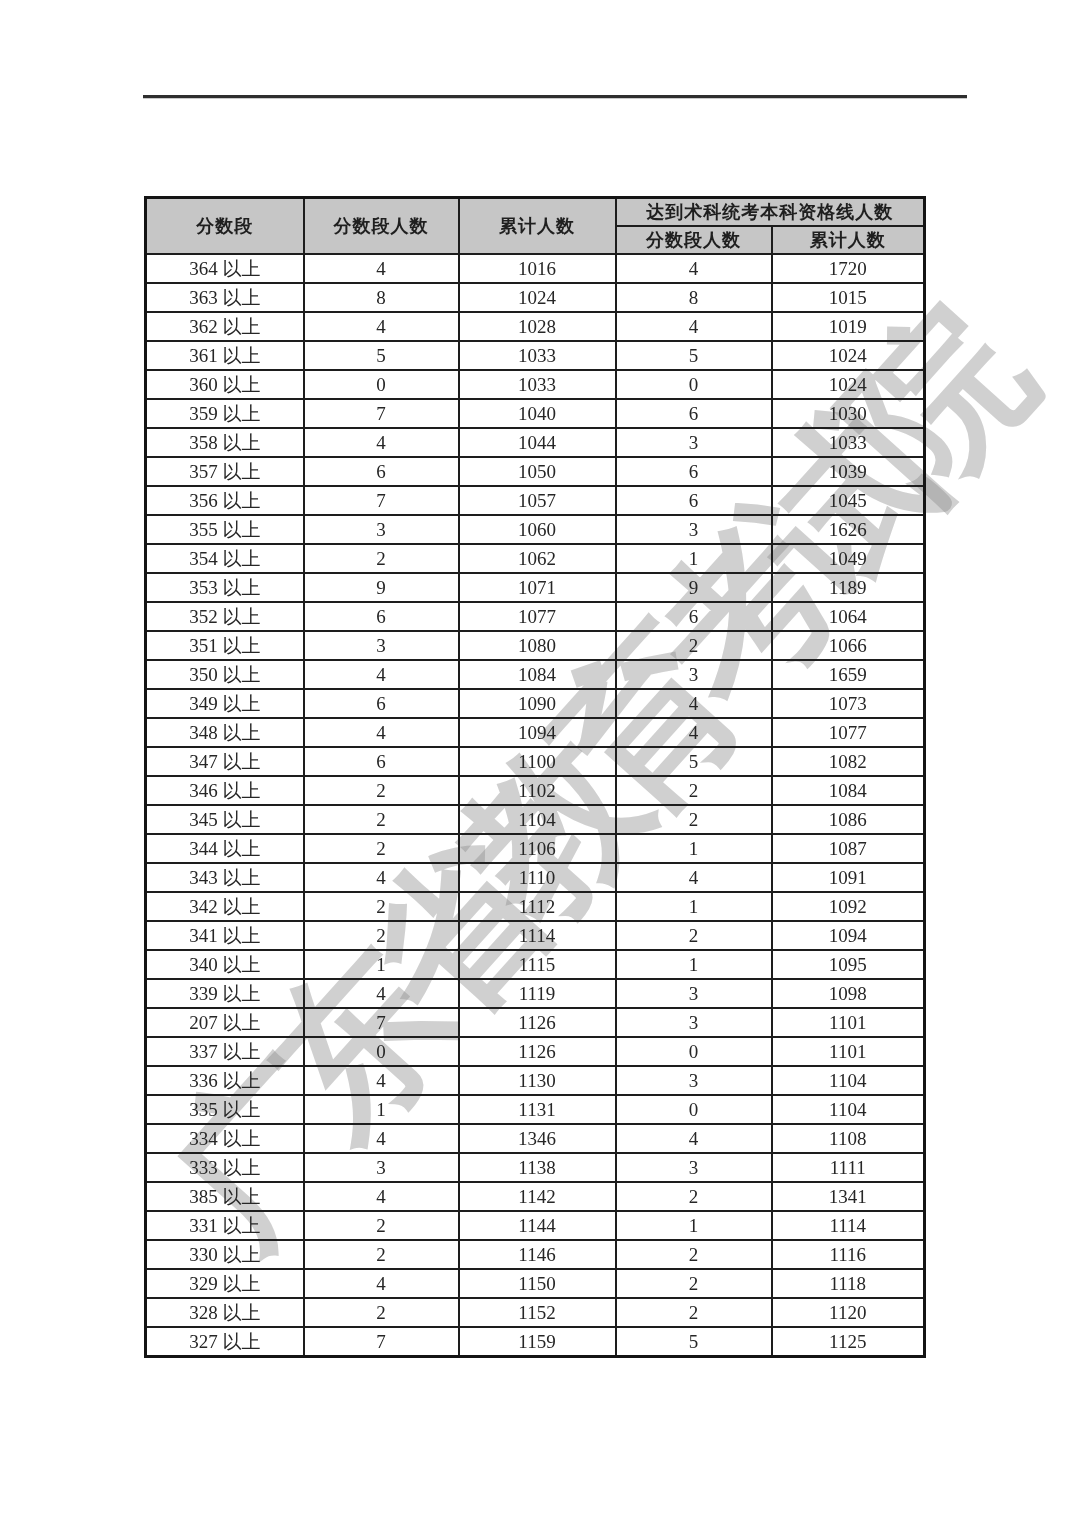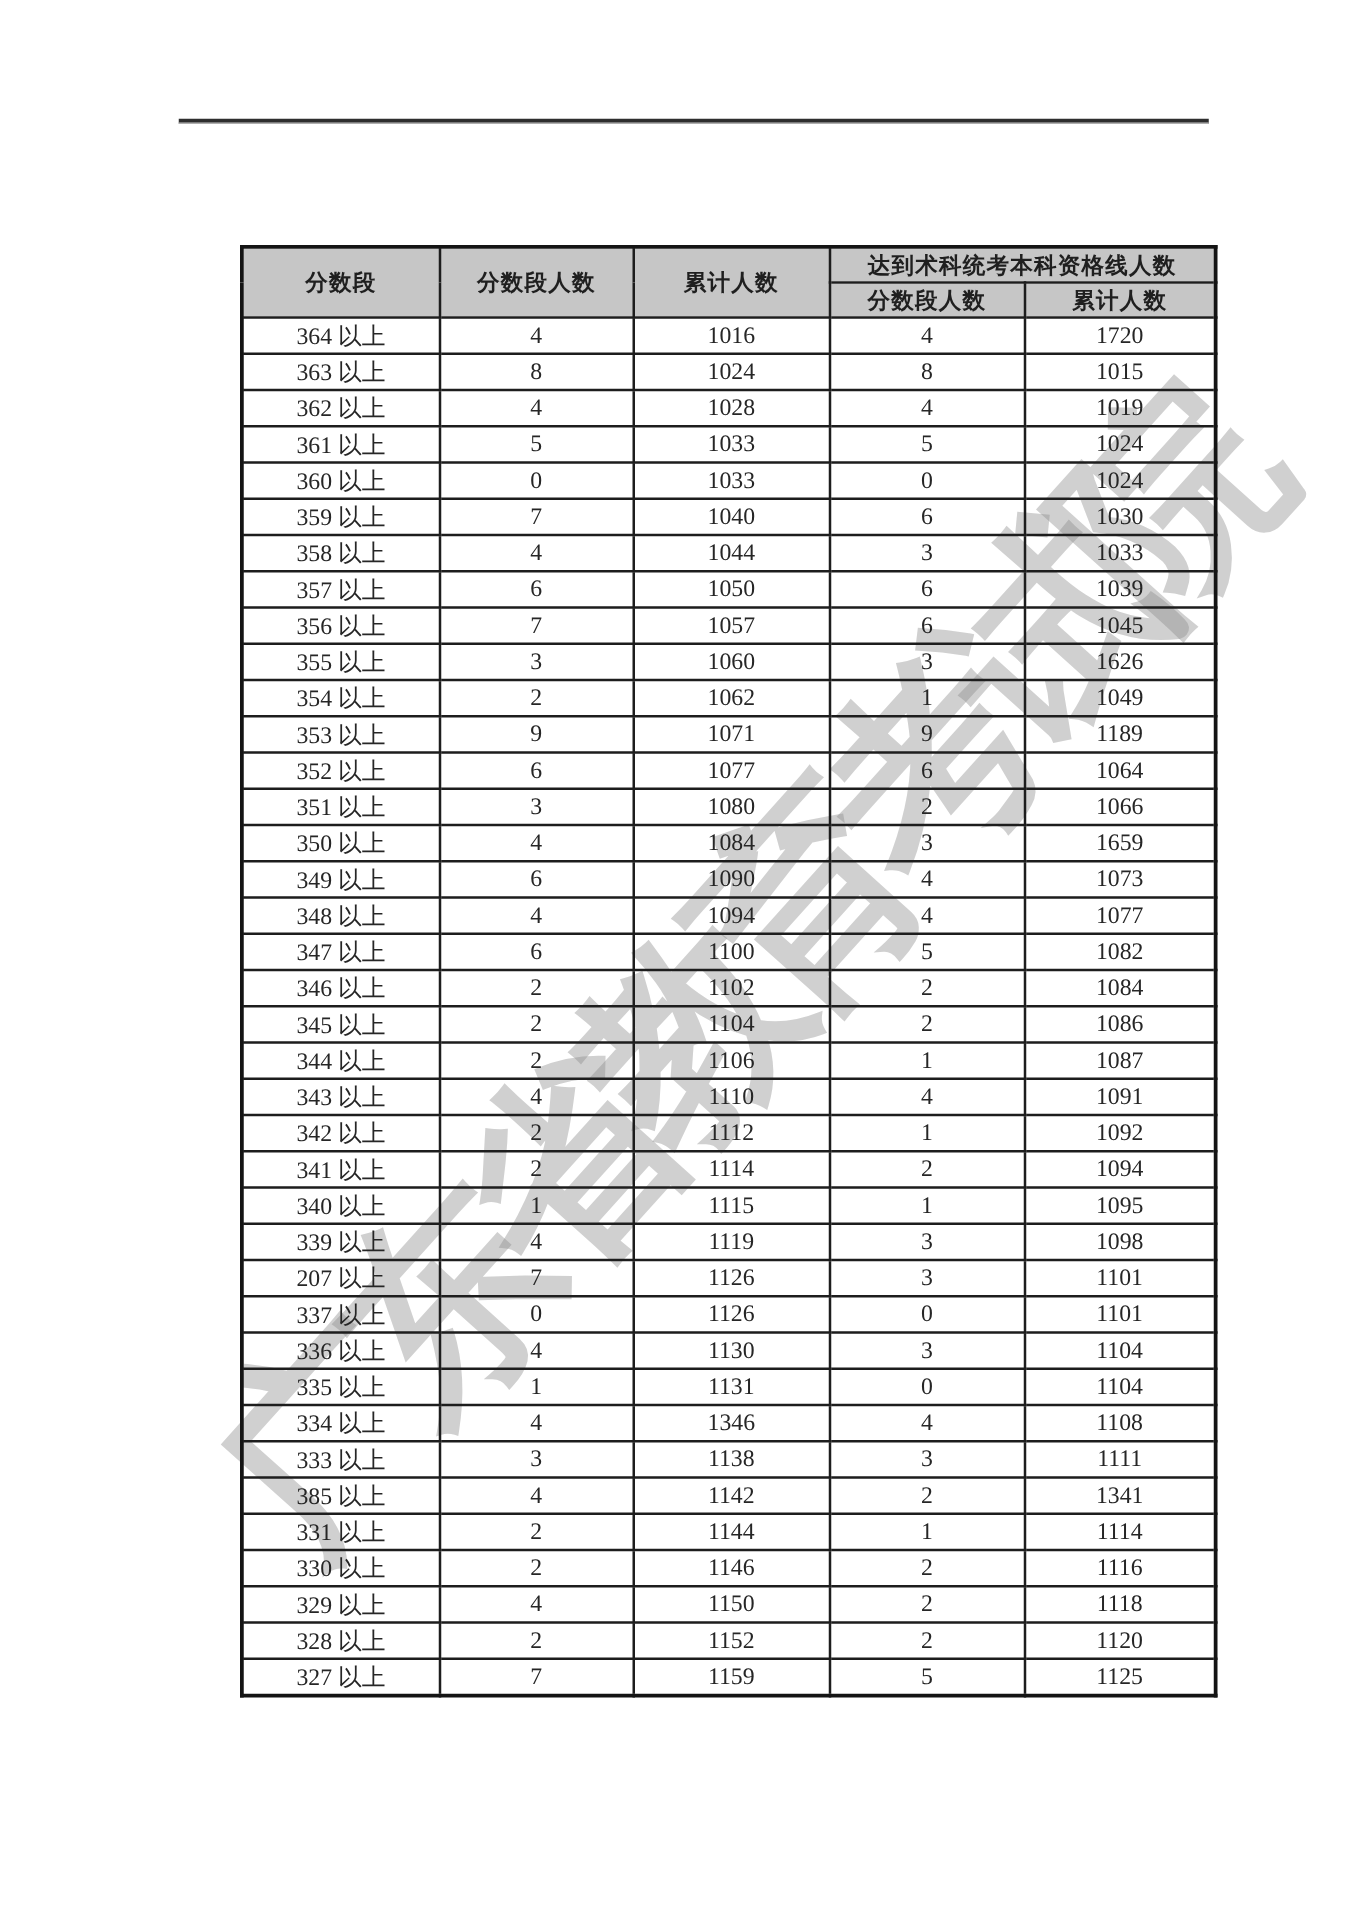--- a/index.html
+++ b/index.html
@@ -34,21 +34,20 @@
     z-index:1;
   }
   table.score{
     position:absolute;
     left:144px;top:196px;
     width:779px;
     border-collapse:collapse;
     table-layout:fixed;
     z-index:2;
     border:3px solid #141414;
-    margin-left:48px;
   }
   .score th,.score td{
     border:2px solid #1d1d1d;
     text-align:center;
     vertical-align:middle;
     padding:0;
     overflow:hidden;
   }
   .score th{
     background:#c6c6c6;

